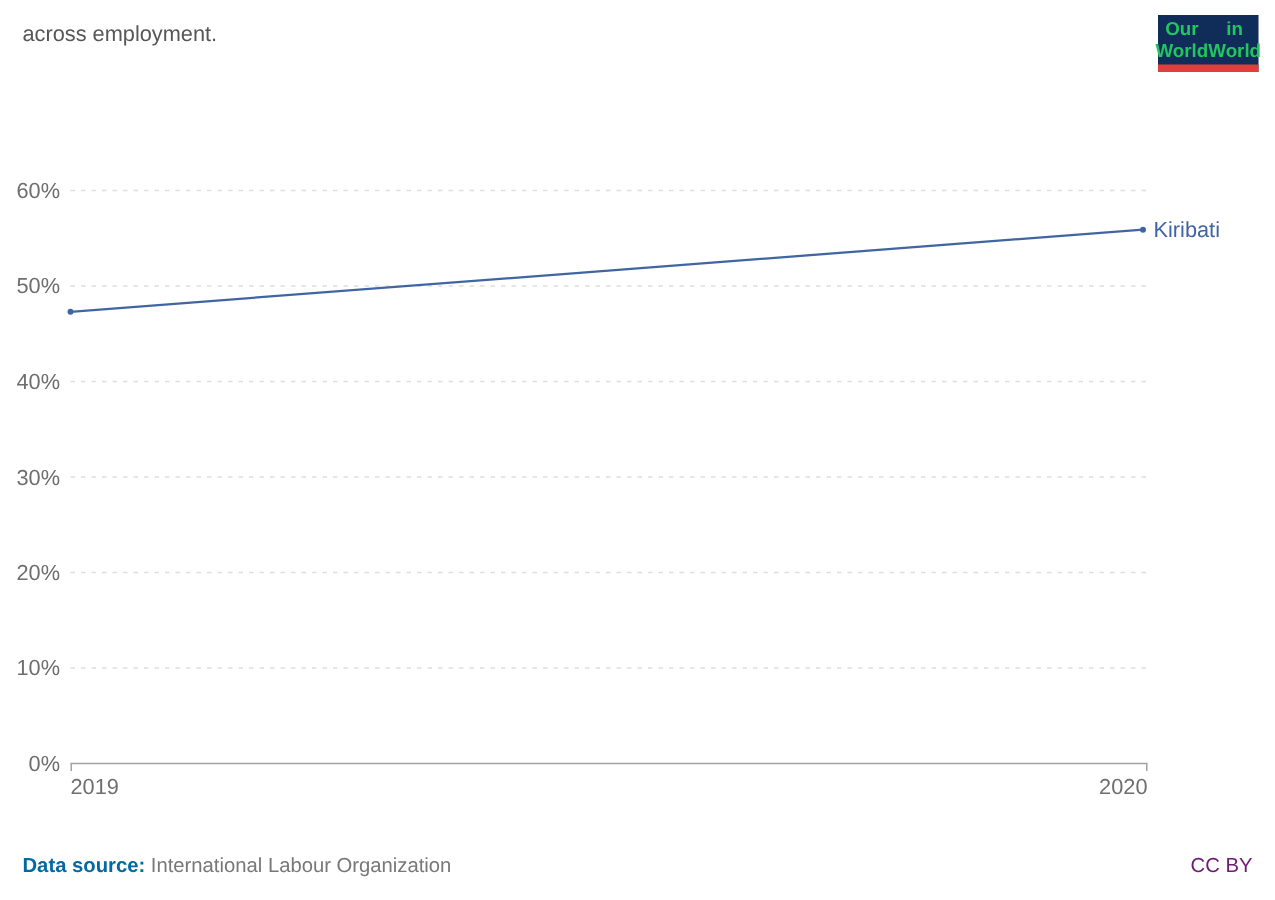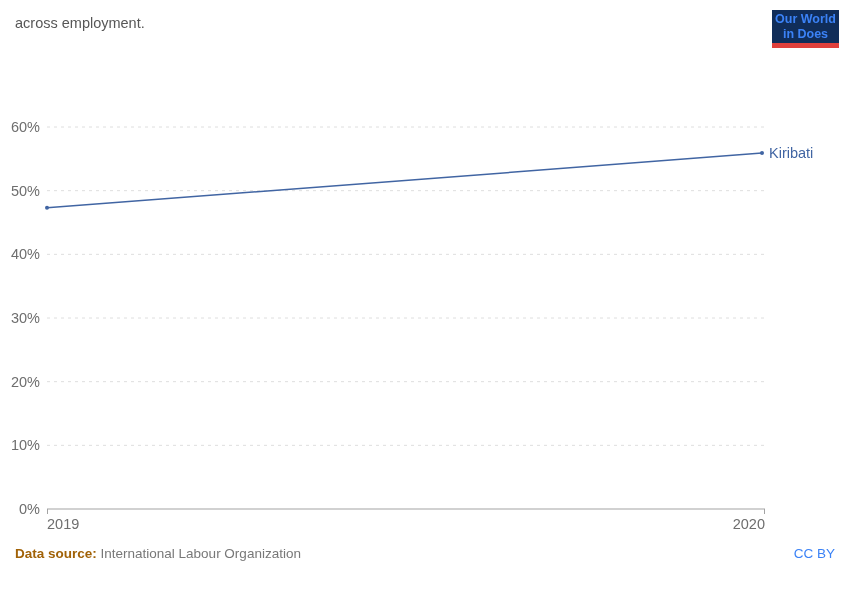--- a/index.html
+++ b/index.html
@@ -18,35 +18,35 @@
     letter-spacing: 0.1px;
     margin-bottom: 12px;
   }
   .subtitle { font-size: 14.5px; color: #575757; line-height: 18.2px; }
 
   .logo {
     position: absolute; right: 11px; top: 10px;
     width: 67px; height: 38px;
     background: #102d59;
     border-bottom: 5px solid #e0403c;
-    color: #3b82f6;
+    color: #22c55e;
     font-size: 12.5px; font-weight: 700;
     line-height: 15px;
-    display: flex; flex-direction: column;
+    display: flex; 
     align-items: center; justify-content: center;
     text-align: center;
   }
 
   .footer {
     position: absolute; left: 15px; right: 15px; top: 545px;
     font-size: 13.5px; line-height: 17px; color: #787878;
   }
   .footer-row1 { display: flex; justify-content: space-between; align-items: baseline; margin-bottom: 4px; }
-  .footer b { color: #a16207; font-weight: 700; }
-  .license { color: #3b82f6; }
+  .footer b { color: #0369a1; font-weight: 700; }
+  .license { color: #701a75; margin-top: 23px; }
 </style>
 </head>
 <body>
 
 <svg class="chart-svg" id="chart-svg" viewBox="0 0 850 600">
     <line x1="47" y1="509" x2="765" y2="509" stroke="#a3a3a3" stroke-width="1"></line>
     <line x1="47.5" y1="509" x2="47.5" y2="514" stroke="#a3a3a3"></line>
     <line x1="764.5" y1="509" x2="764.5" y2="514" stroke="#a3a3a3"></line>
     <text x="40" y="514" text-anchor="end" fill="#6e6e6e" font-size="14.5">0%</text>
     <line x1="47" y1="445.3333333333333" x2="765" y2="445.3333333333333" stroke="#dedede" stroke-width="1" stroke-dasharray="3,4"></line>
@@ -70,21 +70,21 @@
   </svg>
 
 <div class="header">
   <div class="subtitle">
     <div>across employment.</div>
   </div>
 </div>
 
 <div class="logo">
   <span>Our World</span>
-  <span>in Does</span>
+  <span>in World</span>
 </div>
 
 <div class="footer">
   <div class="footer-row1">
     <span><b>Data source:</b><span> International Labour Organization</span></span>
     <span class="license">CC BY</span>
   </div>
 </div>
 
 </body></html>

